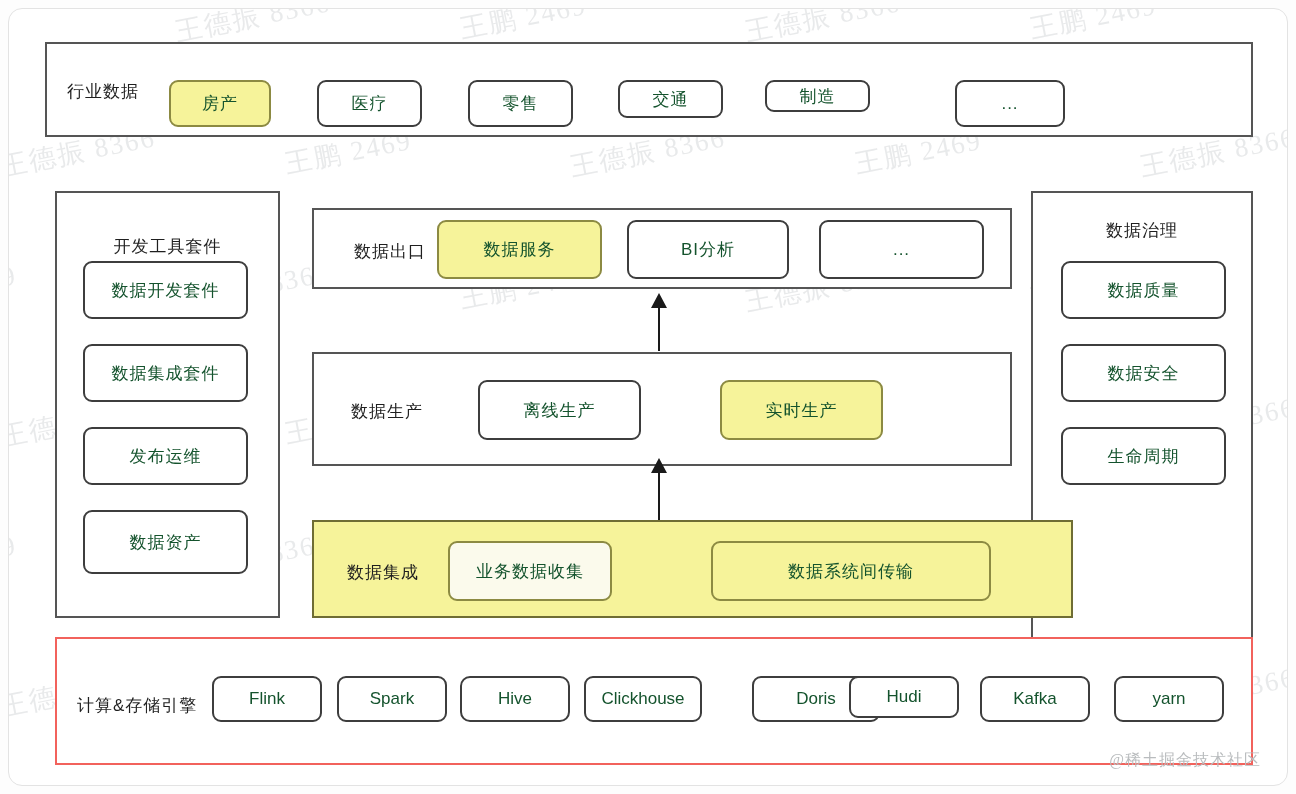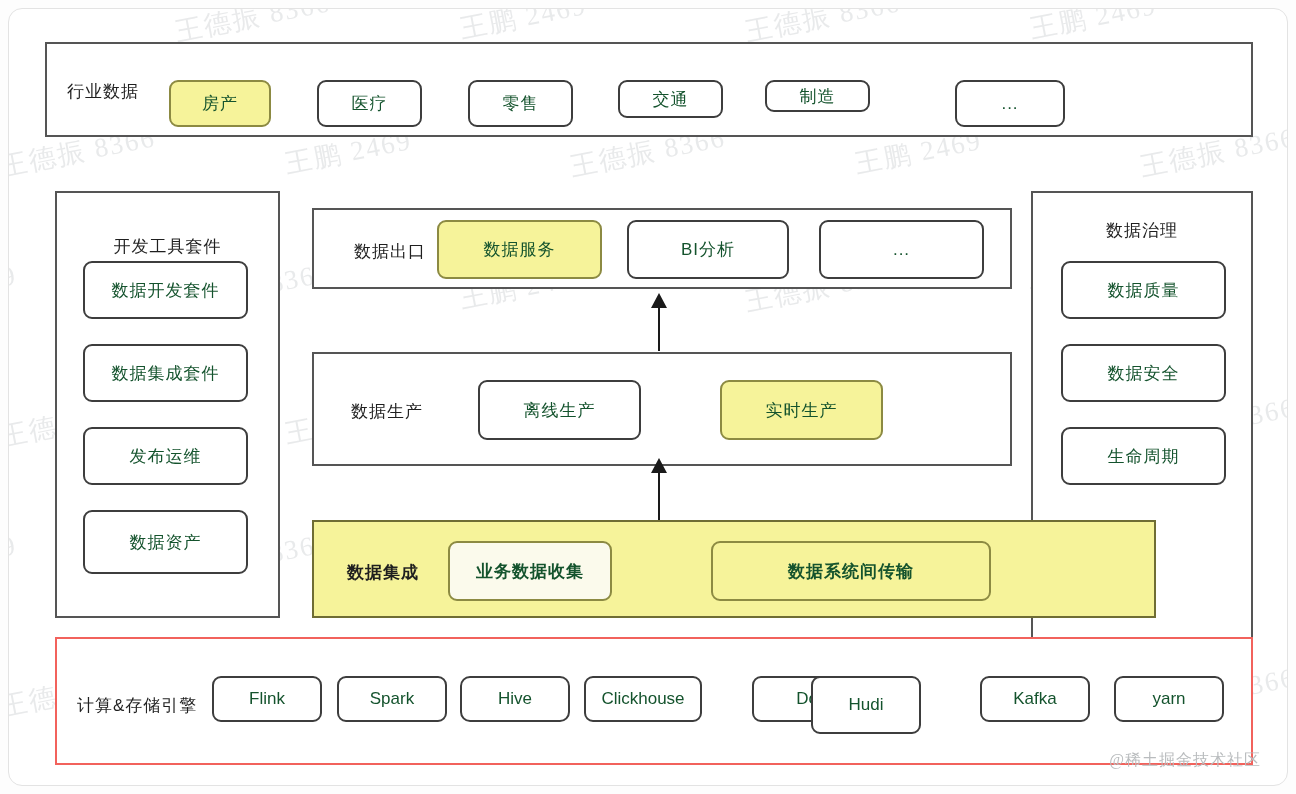--- a/index.html
+++ b/index.html
@@ -206,37 +206,37 @@
         <div class="band-label" style="left:37px; top:46px;">数据生产</div>
         <div id="production-items">
             <div class="node" style="position: absolute; left: 164px; top: 26px; width: 163px; height: 60px;">离线生产</div>
             <div class="node hl" style="position: absolute; left: 406px; top: 26px; width: 163px; height: 60px;">实时生产</div>
           </div>
       </div>
 
       <div class="arrow-line" style="left:649px; top:457px; height:55px;"></div>
       <div class="arrow-head" style="left:642px; top:449px;"></div>
 
-      <div class="band yellow" style="left:303px; top:511px; width:844px; height:98px;font-weight:bold;">
+      <div class="band yellow" style="left:303px; top:511px; width:761px; height:98px;">
         <div class="band-label" style="left:33px; top:39px;">数据集成</div>
         <div id="integration-items">
             <div class="node cream" style="position: absolute; left: 134px; top: 19px; width: 164px; height: 60px;">业务数据收集</div>
             <div class="node hl" style="position: absolute; left: 397px; top: 19px; width: 280px; height: 60px;">数据系统间传输</div>
           </div>
       </div>
 
       <div class="band redline" style="left:46px; top:628px; width:1198px; height:128px;">
         <div class="band-label" style="left:20px; top:55px;">计算&amp;存储引擎</div>
         <div id="engine-items">
             <div class="node en" style="position: absolute; left: 155px; top: 37px; width: 110px; height: 46px;">Flink</div>
             <div class="node en" style="position: absolute; left: 280px; top: 37px; width: 110px; height: 46px;">Spark</div>
             <div class="node en" style="position: absolute; left: 403px; top: 37px; width: 110px; height: 46px; border-radius: 10px;">Hive</div>
             <div class="node en" style="position: absolute; left: 527px; top: 37px; width: 118px; height: 46px;">Clickhouse</div>
             <div class="node en" style="position: absolute; left: 695px; top: 37px; width: 128px; height: 46px;">Doris</div>
-            <div class="node en" style="position: absolute; left: 754px; top: 37px; width: 110px; height: 58px;">Hudi</div>
+            <div class="node en" style="position: absolute; left: 792px; top: 37px; width: 110px; height: 42px;">Hudi</div>
             <div class="node en" style="position: absolute; left: 923px; top: 37px; width: 110px; height: 46px;">Kafka</div>
             <div class="node en" style="position: absolute; left: 1057px; top: 37px; width: 110px; height: 46px;">yarn</div>
           </div>
       </div>
 
     </div>
 
     <div id="credit">@稀土掘金技术社区</div>
   </div>
 </div>

